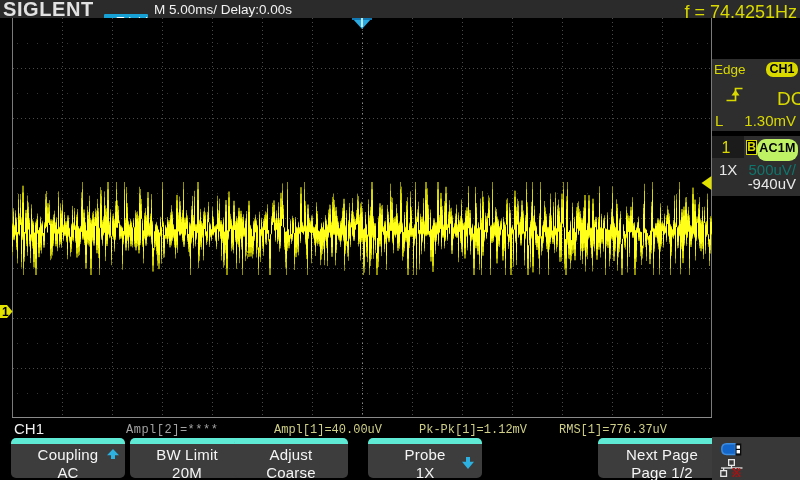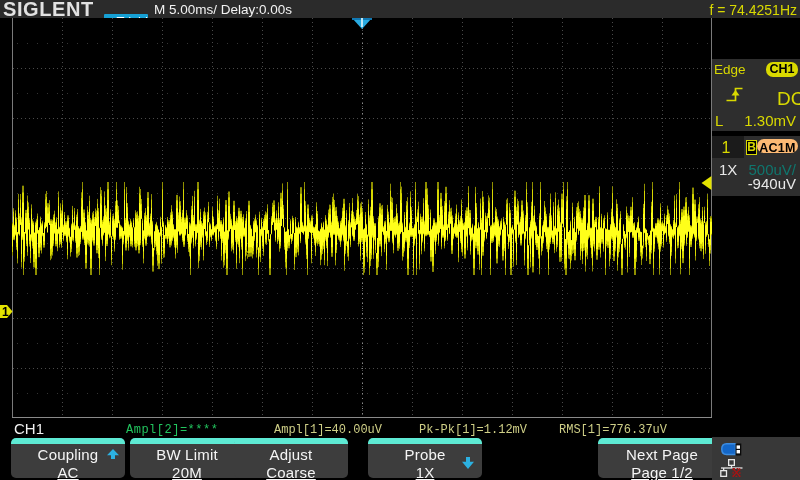--- a/index.html
+++ b/index.html
@@ -5,57 +5,57 @@
 * { margin:0; padding:0; box-sizing:border-box; }
 html,body { width:800px; height:480px; background:#000; overflow:hidden;
   font-family:"Liberation Sans", sans-serif; }
 .abs { position:absolute; }
 #topbar { left:0; top:0; width:800px; height:18px; background:#2b2b2b; }
 #logo { left:3px; top:-1px; color:#e2e2e2; font-weight:bold; font-size:20px;
   letter-spacing:0.6px; line-height:20px; }
 #trigd { left:104px; top:2px; width:44px; height:15px; background:#16a0d4;
   color:#fff; font-size:13px; text-align:right; line-height:15px; border-radius:1px;margin-top:12px; }
 #mtext { left:154px; top:2px; color:#f2f2f2; font-size:13.5px; }
-#ftext { top:2px; right:3px; color:#d9d900; font-size:14px; }
+#ftext { top:2px; right:3px; color:#d9d900; font-size:18px; }
 #wavesvg { left:0; top:18px; }
 .sb { left:712px; width:88px; color:#e8e8e8; font-size:13px; }
 #sbA { top:19px; height:39px; background:#000; }
 #sbA div { padding-left:2px; height:19px; line-height:16px; letter-spacing:-0.5px; font-size:14px; }
 #sbB { top:59px; height:72px; background:#2e2e2e; }
 #sbC { top:136px; height:60px; background:#2e2e2e; }
 #edge { left:714px; top:62px; color:#d9d900; font-size:13.5px; }
 #ch1box { left:766px; top:62px; width:32px; height:15px; background:#d9d900;
   color:#000; font-size:12.5px; font-weight:bold; text-align:center; line-height:15px; border-radius:7px; }
 #dctext { left:777px; top:88px; color:#d9d900; font-size:19px; }
 #ltext { left:715px; top:112px; color:#d9d900; font-size:15px; }
 #lval { left:712px; top:112px; width:84px; text-align:right; color:#d9d900; font-size:15px; }
 #c1cell { left:712px; top:136px; width:32px; height:22px; background:#1b1b1b;
   color:#d9d900; font-size:16px; text-align:center; line-height:24px; text-indent:-4px; }
 #bbox { left:746px; top:140px; width:11px; height:15px; background:#000;
   border:1px solid #d9d900; color:#d9d900; font-size:12px; font-weight:bold;
   text-align:center; line-height:13px; }
-#acbox { left:757px; top:139px; width:41px; height:14px; background:#fdba74;
+#acbox { left:757px; top:139px; width:41px; height:22px; background:#bef264;
   color:#000; font-size:12.5px; font-weight:bold; text-align:center; line-height:18px;
   border-radius:9px; letter-spacing:0.3px; }
 #r1x { left:719px; top:161px; color:#e8e8e8; font-size:15px; }
 #rvd { left:712px; top:161px; width:84px; text-align:right; color:#0f766e; font-size:15px; }
 #rof { left:712px; top:175px; width:84px; text-align:right; color:#e8e8e8; font-size:15px; }
 #mch1 { left:14px; top:420px; color:#f0f0f0; font-size:15px; }
 .meas { top:423px; font-family:"Liberation Mono", monospace; font-size:12px; }
-#m2 { left:126px; color:#22c55e; letter-spacing:0.5px; }
+#m2 { left:126px; color:#a3a3a3; letter-spacing:0.5px; }
 #m1 { left:274px; color:#cfcf87; }
 #m3 { left:419px; color:#cfcf87; }
 #m4 { left:559px; color:#cfcf87; }
 .btn { top:438px; height:40px; background:#3d3d3d; border-radius:5px;
   border-top:6px solid #5eead4; color:#f5f5f5; font-size:15px; text-align:center;
   letter-spacing:0.2px; }
 #icontile { left:712px; top:437px; width:88px; height:43px; background:#383838; }
 .b4 { width:114px; }
 .btn .l1 { margin-top:2px; height:18px; line-height:18px; }
-.btn .l2 { height:17px; line-height:17px;text-decoration:underline; }
+.btn .l2 { height:17px; line-height:17px; }
 </style>
 </head>
 <body>
 <div id="topbar" class="abs"></div>
 <div id="logo" class="abs">SIGLENT</div>
 <div id="trigd" class="abs">Trig'd</div>
 <div id="mtext" class="abs">M 5.00ms/ Delay:0.00s</div>
 <div id="ftext" class="abs">f = 74.4251Hz</div>
 
 <svg id="wavesvg" class="abs" width="712" height="400" viewBox="0 0 712 400">

